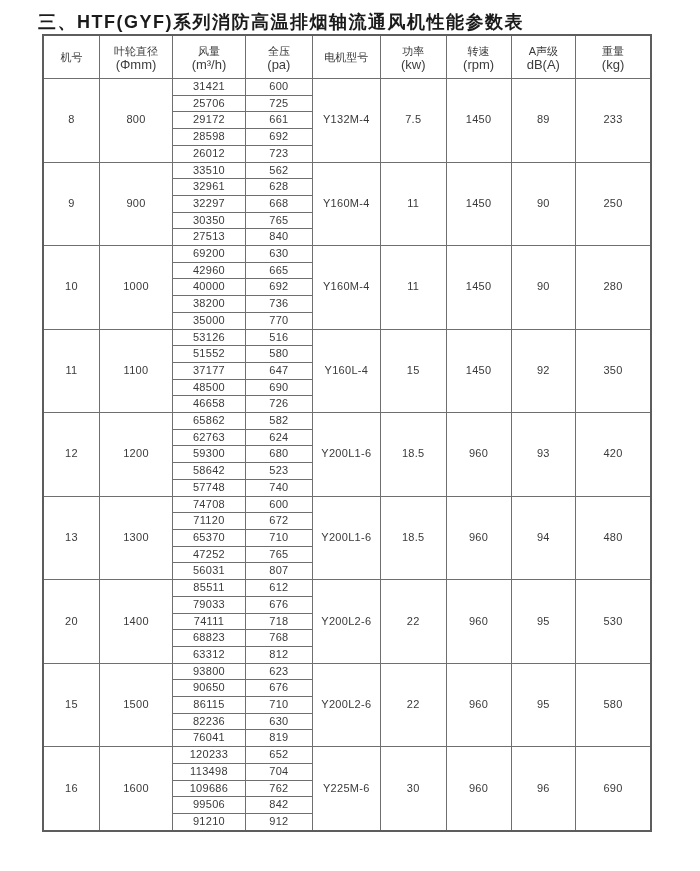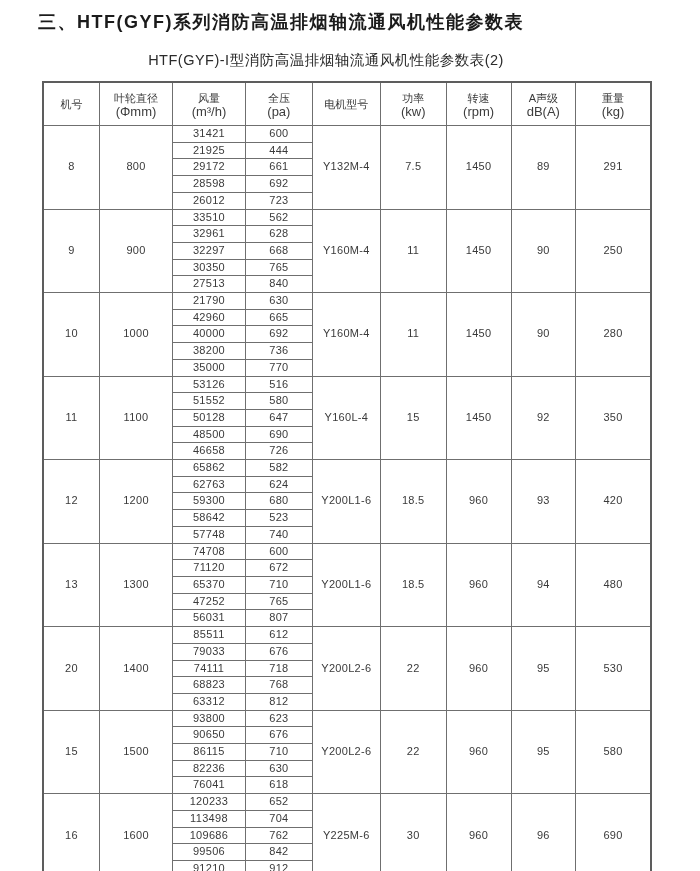--- a/index.html
+++ b/index.html
@@ -32,21 +32,20 @@
   thead td{height:42px;font-size:12px;color:#333333;}
   thead td .l1{line-height:14px;}
   thead td .unit{font-size:13px;line-height:13px;color:#3d3d3d;}
   tbody td{height:15.7px;line-height:15.7px;letter-spacing:0.3px;}
 </style>
 </head>
 <body>
 
 <div class="page">
   <h1 class="title">三、HTF(GYF)系列消防高温排烟轴流通风机性能参数表</h1>
-  <h2 class="subtitle">HTF(GYF)-I型消防高温排烟轴流通风机性能参数表(2)</h2>
   <table class="spec">
     <colgroup>
         <col style="width: 9.3%;">
         <col style="width: 12%;">
         <col style="width: 12%;">
         <col style="width: 11%;">
         <col style="width: 11.2%;">
         <col style="width: 10.8%;">
         <col style="width: 10.7%;">
         <col style="width: 10.6%;">
@@ -93,25 +92,25 @@
     <tbody>
         <tr>
           <td rowspan="5">8</td>
           <td rowspan="5">800</td>
           <td>31421</td>
           <td>600</td>
           <td rowspan="5">Y132M-4</td>
           <td rowspan="5">7.5</td>
           <td rowspan="5">1450</td>
           <td rowspan="5">89</td>
-          <td rowspan="5">291</td>
-        </tr>
-        <tr>
-          <td>21925</td>
-          <td>444</td>
+          <td rowspan="5">233</td>
+        </tr>
+        <tr>
+          <td>25706</td>
+          <td>725</td>
         </tr>
         <tr>
           <td>29172</td>
           <td>661</td>
         </tr>
         <tr>
           <td>28598</td>
           <td>692</td>
         </tr>
         <tr>
@@ -141,21 +140,21 @@
           <td>30350</td>
           <td>765</td>
         </tr>
         <tr>
           <td>27513</td>
           <td>840</td>
         </tr>
         <tr>
           <td rowspan="5">10</td>
           <td rowspan="5">1000</td>
-          <td>21790</td>
+          <td>69200</td>
           <td>630</td>
           <td rowspan="5">Y160M-4</td>
           <td rowspan="5">11</td>
           <td rowspan="5">1450</td>
           <td rowspan="5">90</td>
           <td rowspan="5">280</td>
         </tr>
         <tr>
           <td>42960</td>
           <td>665</td>
@@ -181,21 +180,21 @@
           <td rowspan="5">15</td>
           <td rowspan="5">1450</td>
           <td rowspan="5">92</td>
           <td rowspan="5">350</td>
         </tr>
         <tr>
           <td>51552</td>
           <td>580</td>
         </tr>
         <tr>
-          <td>50128</td>
+          <td>37177</td>
           <td>647</td>
         </tr>
         <tr>
           <td>48500</td>
           <td>690</td>
         </tr>
         <tr>
           <td>46658</td>
           <td>726</td>
         </tr>
@@ -298,21 +297,21 @@
         <tr>
           <td>86115</td>
           <td>710</td>
         </tr>
         <tr>
           <td>82236</td>
           <td>630</td>
         </tr>
         <tr>
           <td>76041</td>
-          <td>618</td>
+          <td>819</td>
         </tr>
         <tr>
           <td rowspan="5">16</td>
           <td rowspan="5">1600</td>
           <td>120233</td>
           <td>652</td>
           <td rowspan="5">Y225M-6</td>
           <td rowspan="5">30</td>
           <td rowspan="5">960</td>
           <td rowspan="5">96</td>

